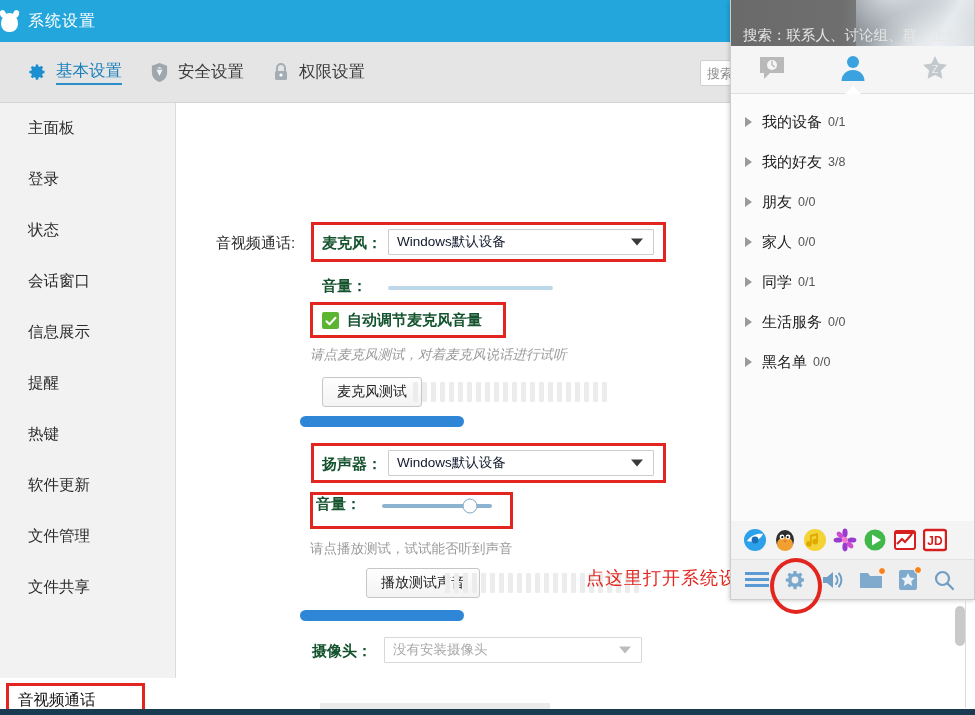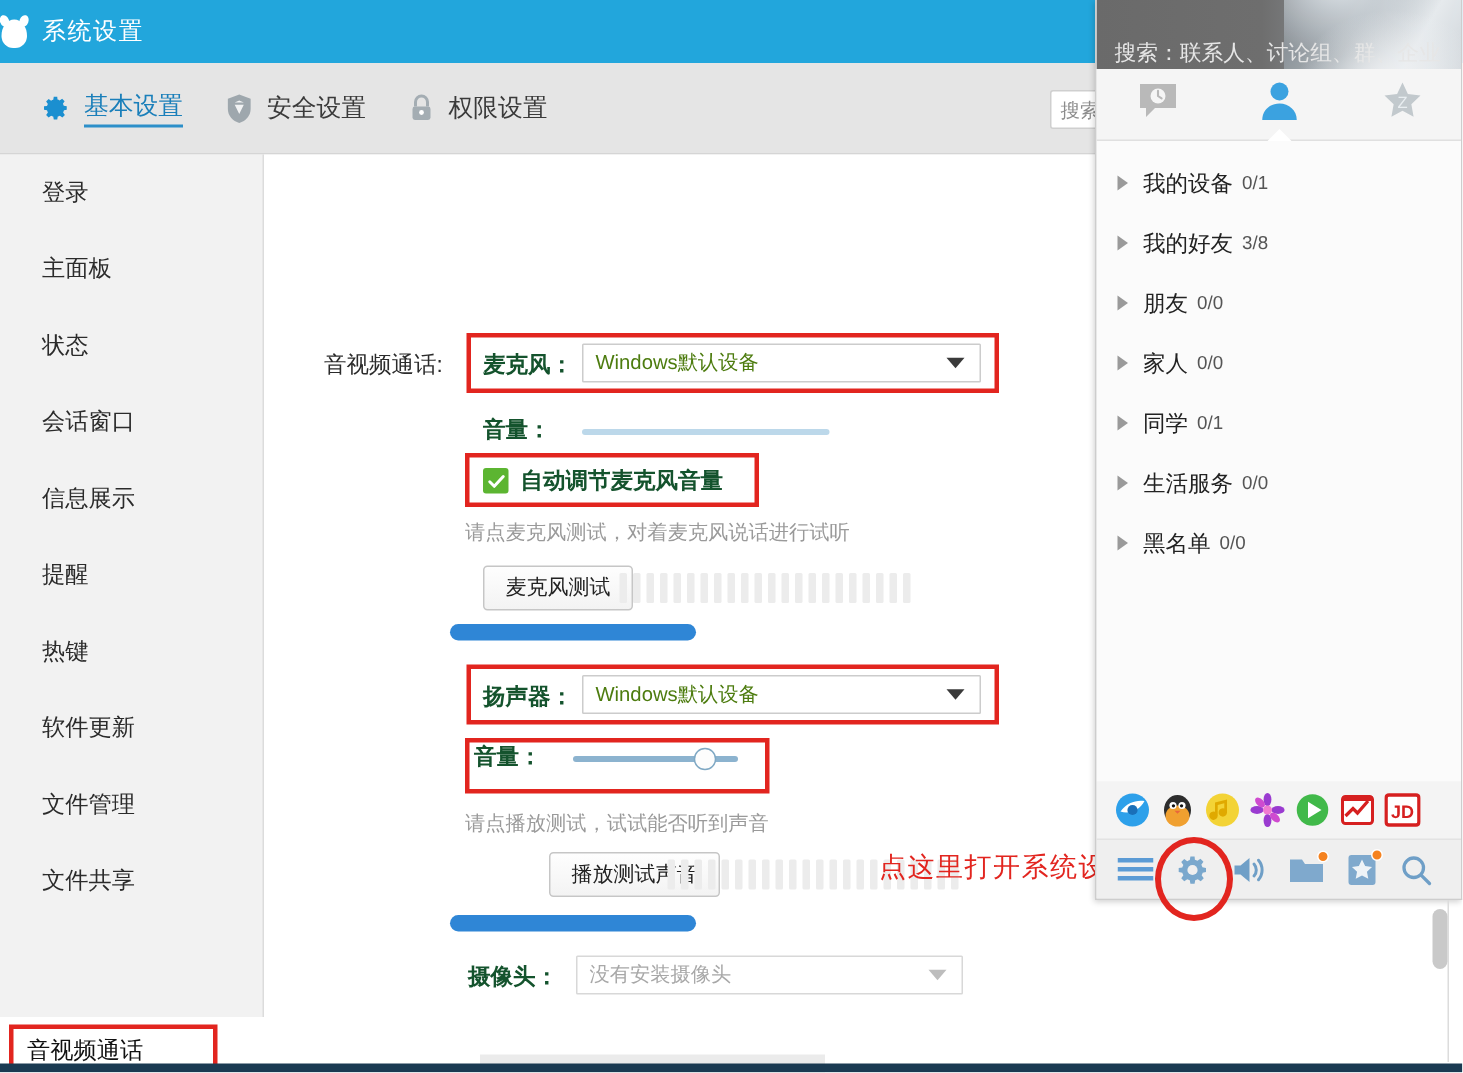--- a/index.html
+++ b/index.html
@@ -99,21 +99,21 @@
   .sect-label {
     position: absolute; font-size: 15px; color: #2b2b2b; white-space: nowrap;
   }
   .fld-label {
     font-size: 15px; color: #14532d; white-space: nowrap; font-weight: 700;
   }
 
   .combo {
     height: 26px; border: 1px solid #cccccc; background: #fff;
     display: flex; align-items: center; position: relative;
-    font-size: 13.5px; color: #4d7c0f; padding-left: 8px; border-radius: 1px;
+    font-size: 13.5px; color: #0f172a; padding-left: 8px; border-radius: 1px;
   }
   .combo.disabled { color: #a8a8a8; border-color: #d8d8d8; }
   .combo .arrow {
     position: absolute; right: 10px; top: 50%; transform: translateY(-50%);
     width: 0; height: 0; border-left: 6px solid transparent;
     border-right: 6px solid transparent; border-top: 7px solid #3a3a3a;
   }
   .combo.disabled .arrow { border-top-color: #bdbdbd; }
 
   .redbox { position: absolute; border: 3px solid #e2251f; }
@@ -286,22 +286,22 @@
             <circle cx="9" cy="13" r="1.6" fill="#fff"></circle>
           </svg>
       </span>
       <span class="tlabel">权限设置</span>
     </div>
   </div>
 
   <div class="searchbox">搜索设置项</div>
 
   <div class="sidebar">
+    <div class="side-item">主面板</div>
     <div class="side-item">登录</div>
-    <div class="side-item">主面板</div>
     <div class="side-item">状态</div>
     <div class="side-item">会话窗口</div>
     <div class="side-item">信息展示</div>
     <div class="side-item">提醒</div>
     <div class="side-item">热键</div>
     <div class="side-item">软件更新</div>
     <div class="side-item">文件管理</div>
     <div class="side-item">文件共享</div>
   </div>
   <div class="sidebar-bottom"></div>
@@ -327,21 +327,21 @@
     <div class="redbox" style="left:134px; top:199px; width:196px; height:36px;"></div>
     <div style="position:absolute; left:146px; top:208px; display:flex; align-items:center; gap:8px;">
       <span class="cbox">
         <svg width="12" height="12" viewBox="0 0 12 12">
             <path d="M1.5 6.2l3 3 6-6.5" stroke="#fff" stroke-width="2" fill="none" stroke-linecap="round" stroke-linejoin="round"></path>
           </svg>
       </span>
       <span class="fld-label">自动调节麦克风音量</span>
     </div>
 
-    <div class="hint" style="position:absolute; left:134px; top:243px;">请点麦克风测试，对着麦克风说话进行试听</div>
+    <div class="hint" style="position:absolute; left:134px; top:243px;font-style:italic;">请点麦克风测试，对着麦克风说话进行试听</div>
 
     <div class="btn" style="position:absolute; left:146px; top:274px;">麦克风测试</div>
     <div class="levelbars" id="mic-bars" style="position:absolute; left:237px; top:279px;">
         <i></i>
         <i></i>
         <i></i>
         <i></i>
         <i></i>
         <i></i>
         <i></i>

